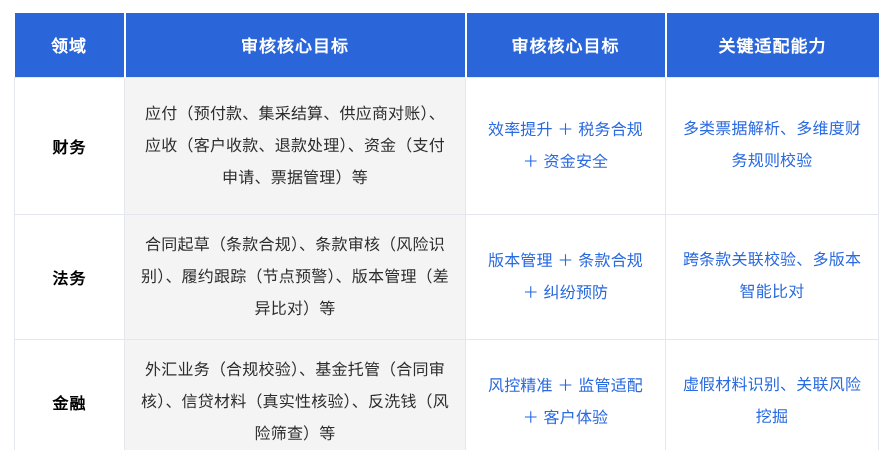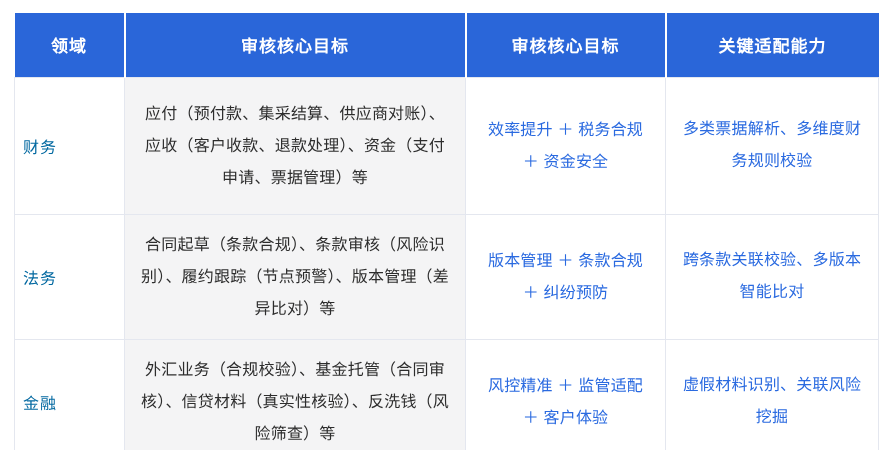--- a/index.html
+++ b/index.html
@@ -55,23 +55,24 @@
 
   
   tbody td {
     border: 1px solid #e4e7ef;
     vertical-align: middle;
     box-sizing: border-box;
     padding: 14px 8px;
   }
 
   td.domain-cell {
+    text-align: center;
     font-size: 16px;
-    font-weight: normal;
-    color: #0369a1;
+    font-weight: bold;
+    color: #000000;
     letter-spacing: 1px;
     background: #ffffff;
   }
 
   td.scenario-cell {
     background: #f4f4f5;
     text-align: center;
     font-size: 16px;
     color: #2d2d2d;
     line-height: 2.0;

